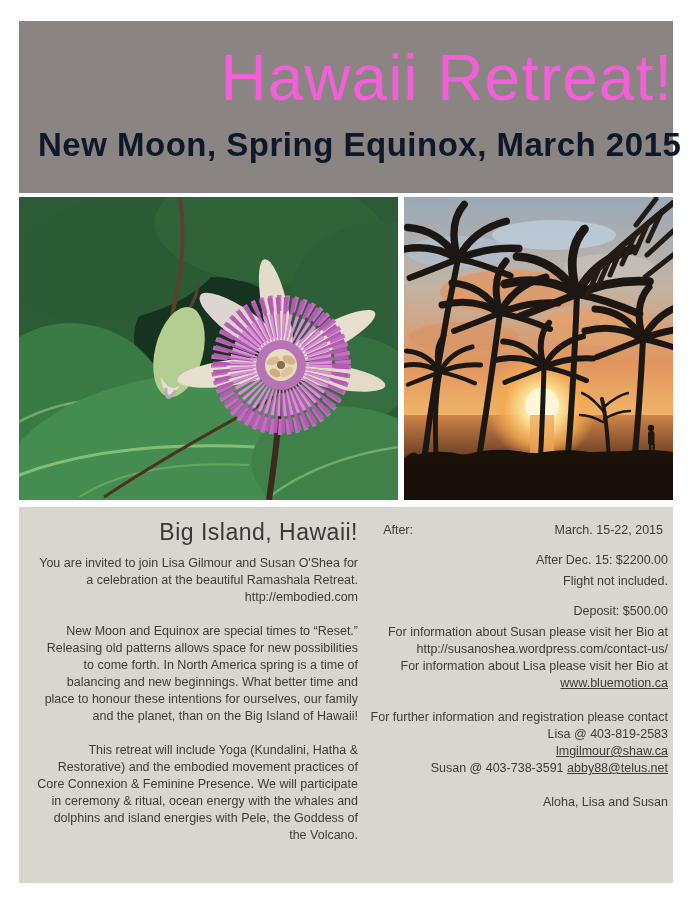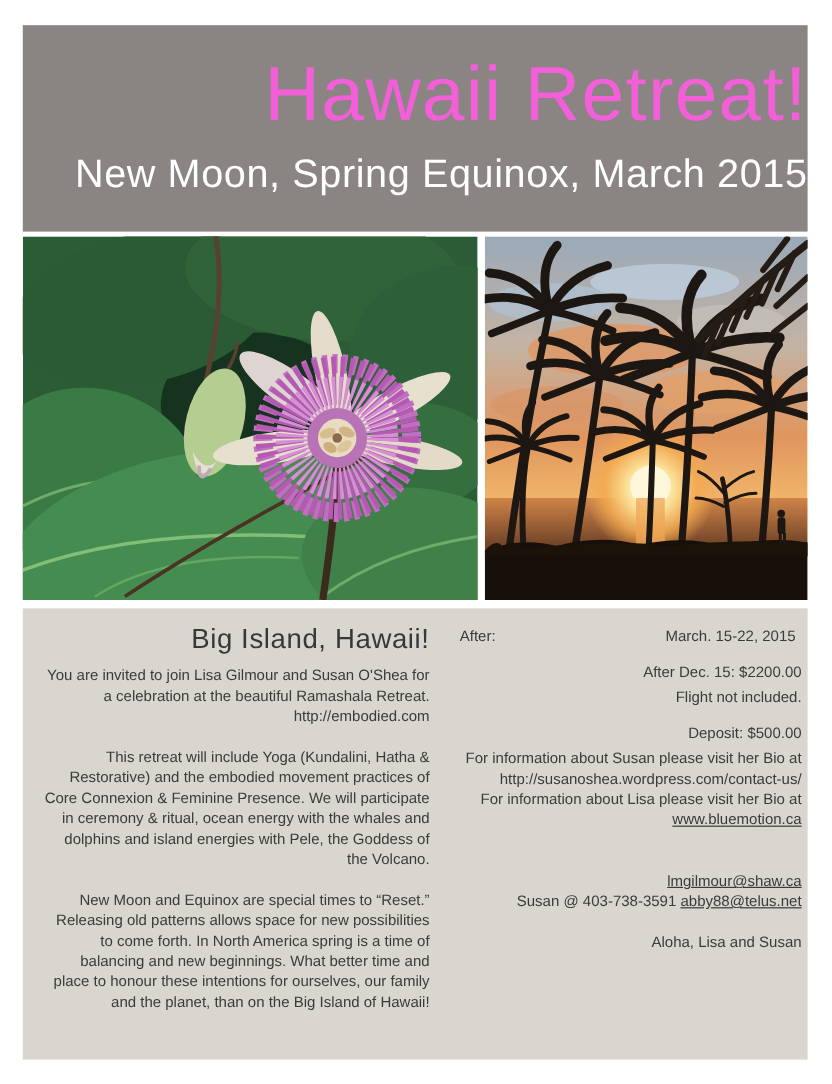--- a/index.html
+++ b/index.html
@@ -10,22 +10,22 @@
   
   .band {
     position:absolute; left:19px; top:21px; width:654px; height:172px;
     background:#8a8482; padding:24px 0 0 19px;
   }
   .band h1 {
     font-size:64px; font-weight:400; line-height:1.05; letter-spacing:1px;
     color:#f25fd8; white-space:nowrap;
   }
   .band h2 {
-    margin-top:14px; font-size:33px; font-weight:400; letter-spacing:0.5px;
-    color:#ffffff; white-space:nowrap;
+    margin-top:14px; font-size:33px; font-weight:700; letter-spacing:0.5px;
+    color:#0f172a; white-space:nowrap;
   }
 
   
   .photos { position:absolute; left:19px; top:197px; width:654px; height:303px; display:flex; gap:6px; }
   .photo { display:block; height:303px; }
   .photo.left { width:379px; }
   .photo.right { width:269px; }
 
   
   .panel {
@@ -182,40 +182,40 @@
     </svg>
   </div>
 
   <div class="panel">
 
     <div class="col-left">
       <h3>Big Island, Hawaii!</h3>
       <p><span>You are invited to join Lisa Gilmour and Susan O'Shea for a celebration at the beautiful Ramashala Retreat.</span><br>
         <a class="linkline" style="color:inherit;text-decoration:none;">http://embodied.com</a>
       </p>
+      <p>New Moon and Equinox are special times to “Reset.” Releasing old patterns allows space for new possibilities to come forth. In North America spring is a time of balancing and new beginnings. What better time and place to honour these intentions for ourselves, our family and the planet, than on the Big Island of Hawaii!</p>
       <p>This retreat will include Yoga (Kundalini, Hatha &amp; Restorative) and the embodied movement practices of Core Connexion &amp; Feminine Presence. We will participate in ceremony &amp; ritual, ocean energy with the whales and dolphins and island energies with Pele, the Goddess of the Volcano.</p>
-      <p>New Moon and Equinox are special times to “Reset.” Releasing old patterns allows space for new possibilities to come forth. In North America spring is a time of balancing and new beginnings. What better time and place to honour these intentions for ourselves, our family and the planet, than on the Big Island of Hawaii!</p>
     </div>
 
     <div class="col-right">
       <div class="kv">
         <span class="k">After:</span>
         <span class="v">March. 15-22, 2015</span>
       </div>
       <div class="line gap-s">After Dec. 15: $2200.00</div>
       <div class="line gap-m">Flight not included.</div>
       <div class="line gap-s">Deposit: $500.00</div>
       <div class="block">
         <span>For information about Susan please visit her Bio at</span><br>
         <a style="color:inherit;text-decoration:none;">http://susanoshea.wordpress.com/contact-us/</a><br>
         <span>For information about Lisa please visit her Bio at</span><br>
         <a class="u">www.bluemotion.ca</a>
       </div>
       <div class="block">
-        <br>
+        <span>For further information and registration please contact Lisa @ 403-819-2583</span><br>
         <a class="u">lmgilmour@shaw.ca</a><br>
         <span>Susan @ 403-738-3591 </span><a class="u">abby88@telus.net</a>
       </div>
       <div class="line">Aloha, Lisa and Susan</div>
     </div>
 
   </div>
 </div>
 
 </body></html>

